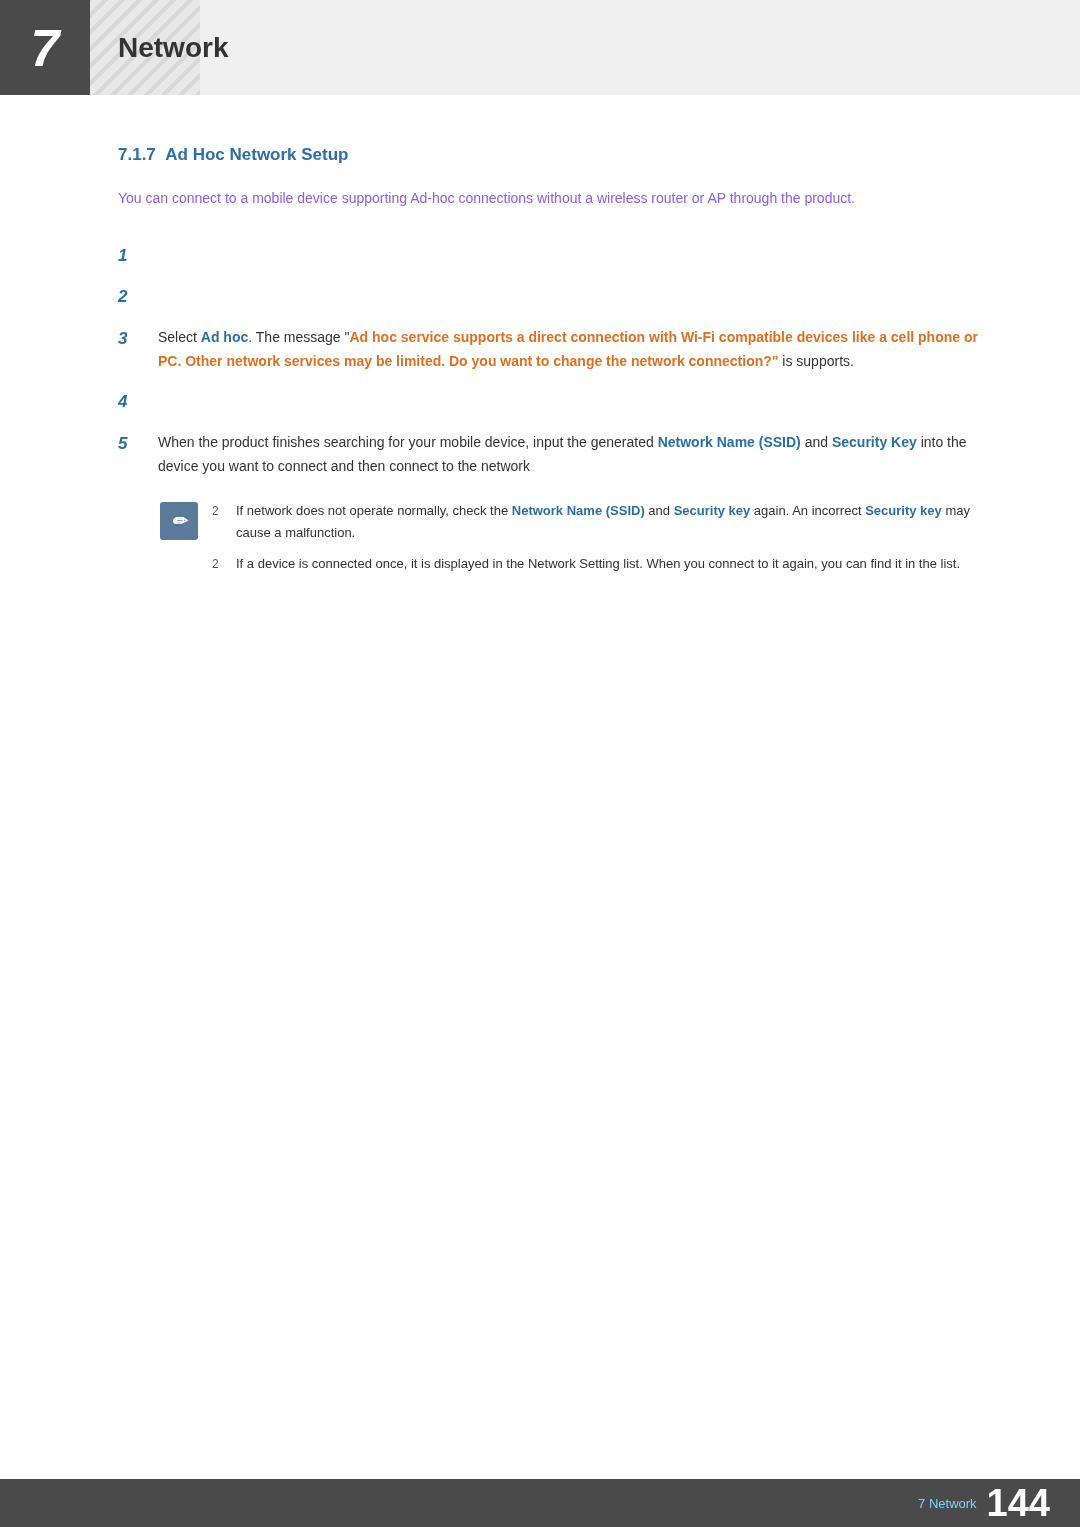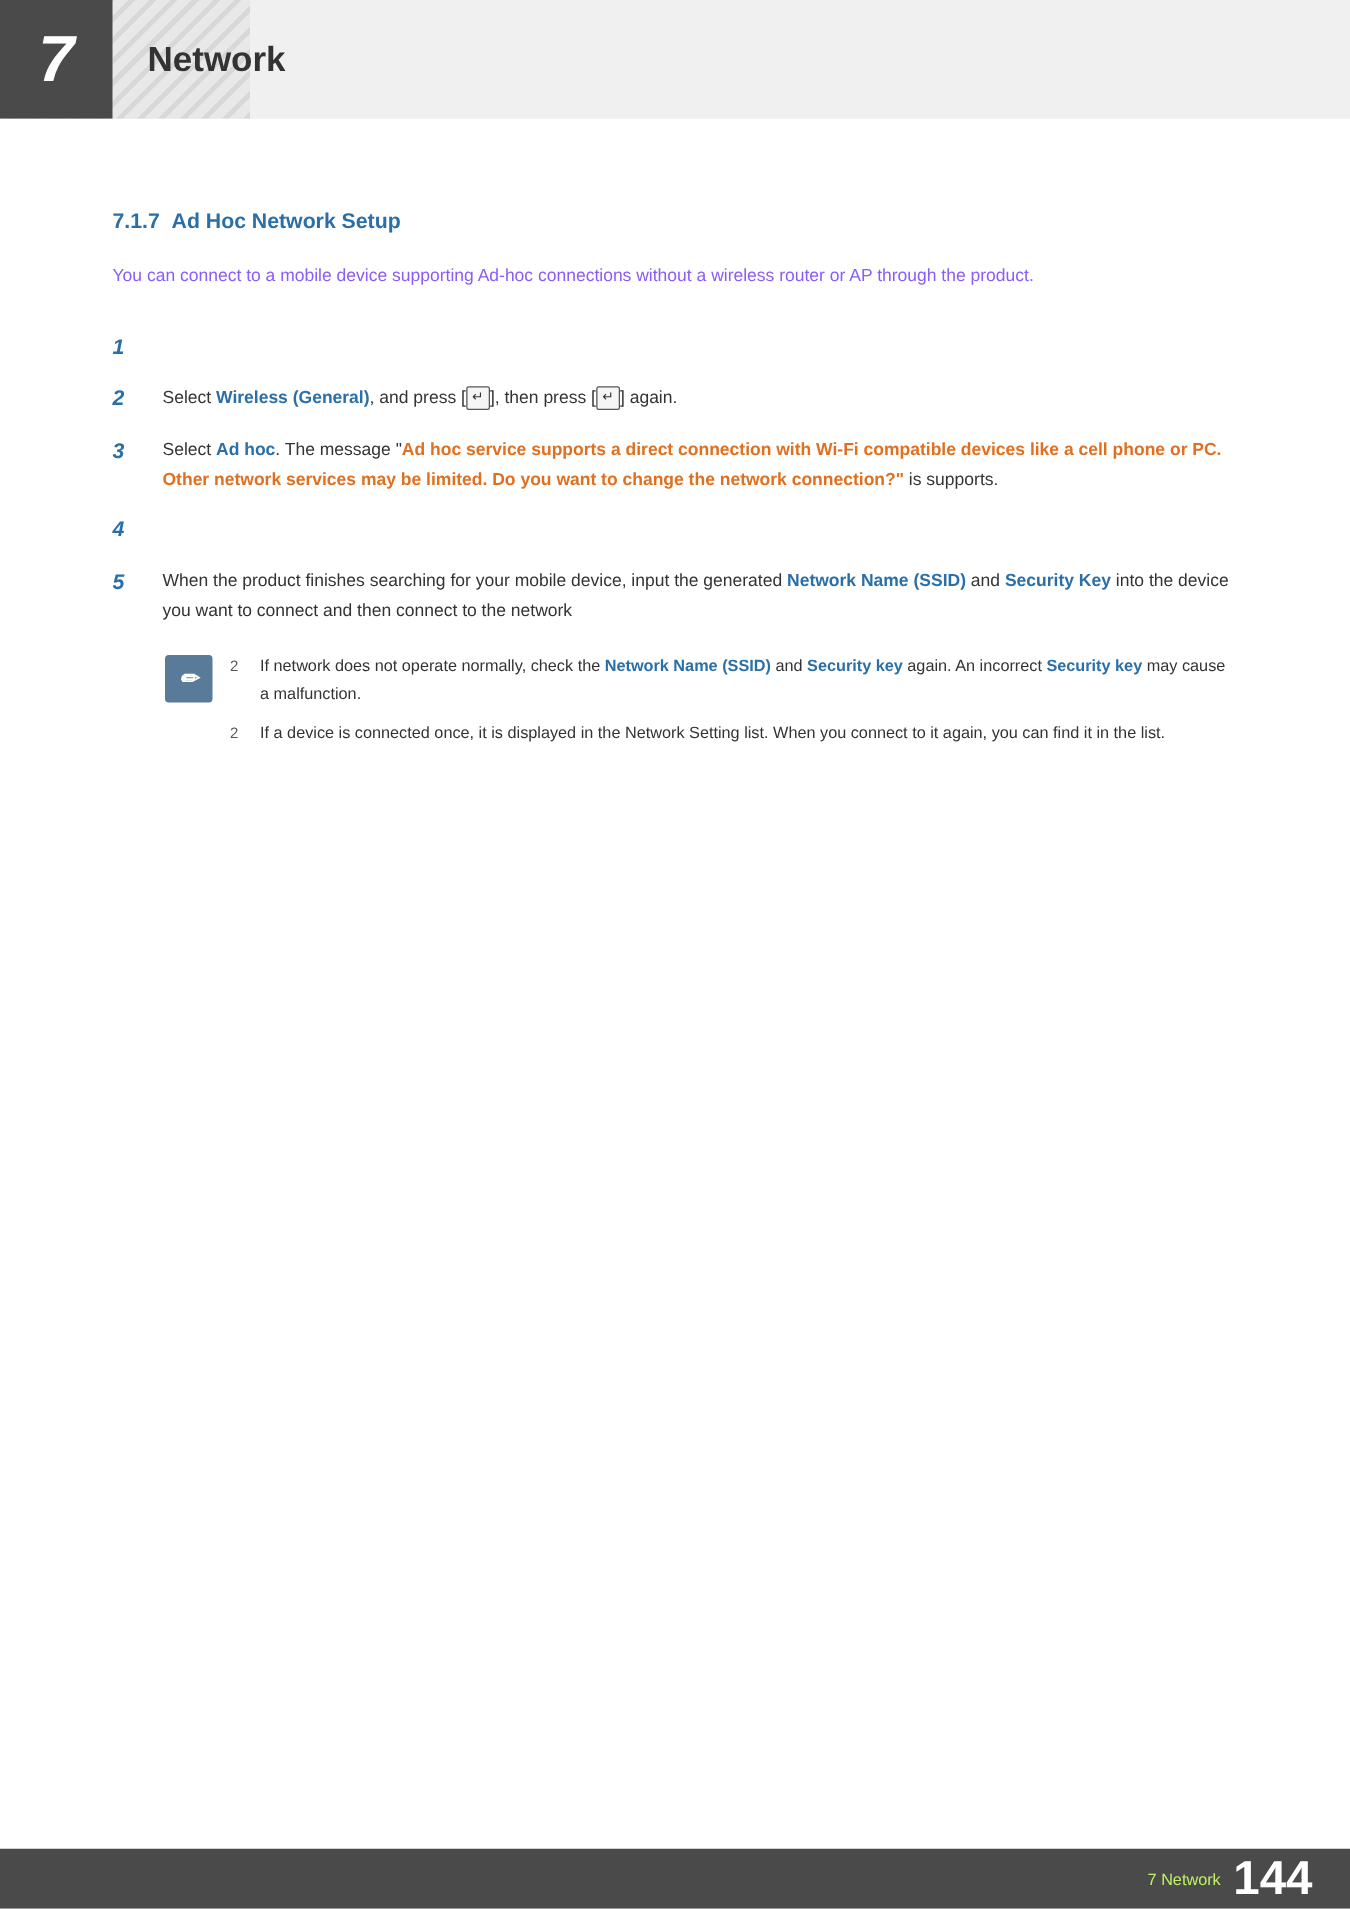--- a/index.html
+++ b/index.html
@@ -60,22 +60,21 @@
       position: relative;
       z-index: 2;
       margin-left: 28px;
       font-size: 28px;
       font-weight: bold;
       color: #333;
     }
 
     
     .content {
-      padding: 50px 90px 80px 90px;
-      margin-top: 22px;
+      padding: 50px 90px 80px 118px;
     }
 
     
     .section-heading {
       color: #2a6fa8;
       font-size: 17px;
       font-weight: bold;
       margin-bottom: 22px;
     }
 
@@ -196,21 +195,21 @@
       right: 0;
       height: 48px;
       background: #4a4a4a;
       display: flex;
       align-items: center;
       justify-content: flex-end;
       padding-right: 30px;
     }
 
     .footer-text {
-      color: #bef264;
+      color: #7dd3fc;
       font-size: 13px;
       margin-right: 10px;
     }
 
     .footer-page {
       color: #ffffff;
       font-size: 38px;
       font-weight: bold;
       line-height: 1;
     }
@@ -237,23 +236,20 @@
 
 
   <ul class="steps-list">
 
     <li class="step-item">
       <span class="step-number blue">1</span>
     </li>
 
     <li class="step-item">
       <span class="step-number blue">2</span>
-      <span class="step-text">
-        Select <strong class="blue">Wireless (General)</strong>, and press [<span class="key-icon">↵</span>], then press [<span class="key-icon">↵</span>] again.
-      </span>
     </li>
 
     <li class="step-item">
       <span class="step-number blue">3</span>
       <span class="step-text">
         Select <strong class="blue">Ad hoc</strong>. The message "<strong style="color:#e07020;">Ad hoc service supports a direct connection with Wi-Fi compatible devices like a cell phone or PC. Other network services may be limited. Do you want to change the network connection?"</strong> <span>is supports.</span>
       </span>
     </li>
 
     <li class="step-item">

